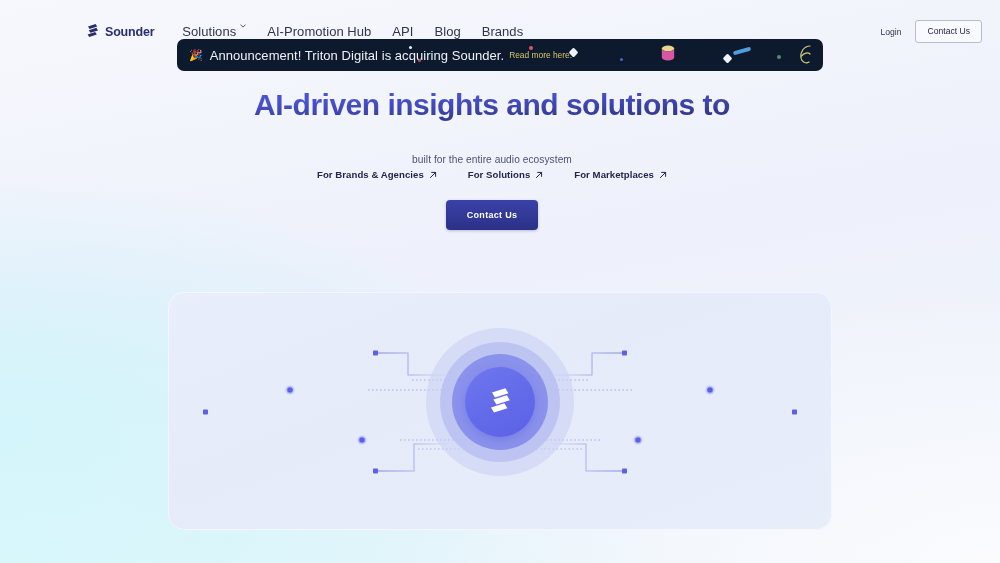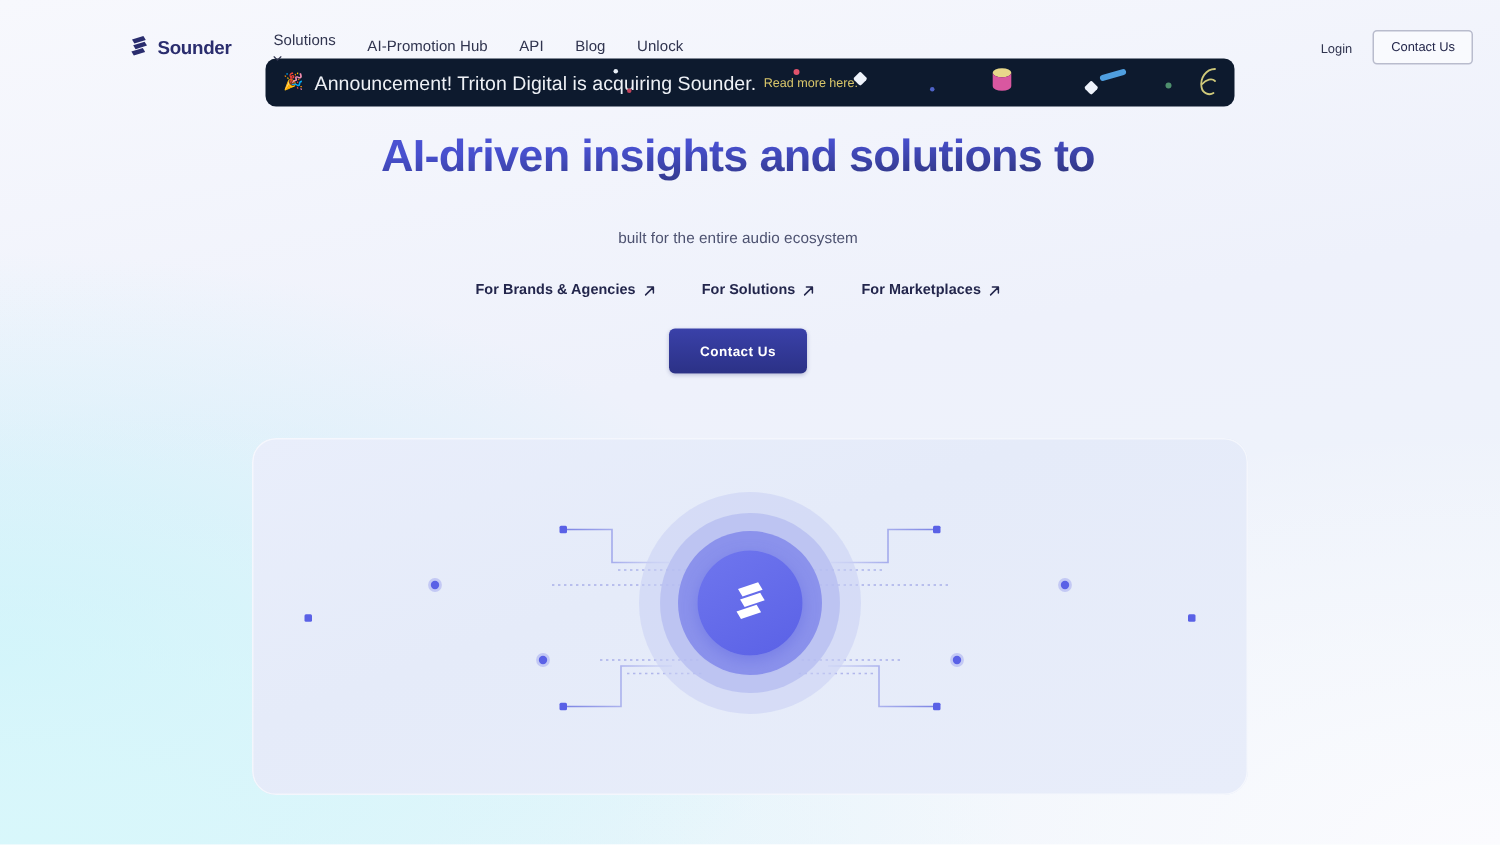--- a/index.html
+++ b/index.html
@@ -42,28 +42,27 @@
     color: #2a2d6e;
     letter-spacing: -0.2px;
   }
   .nav-links {
     display: flex;
     align-items: center;
     gap: 21px;
     margin-left: 28px;
   }
   .nav-link {
-    font-size: 10px;
+    font-size: 13px;
     color: #30344f;
     letter-spacing: 0.05px;
     white-space: nowrap;
     display: flex;
     gap: 4px;
     cursor: pointer;
-    flex-direction: column;
   }
   .chev { width: 6px; height: 4px; display: block; }
   .nav-right {
     margin-left: auto;
     display: flex;
     align-items: center;
     gap: 14px;
   }
   .login-link { font-size: 8.6px; color: #30344f; cursor: pointer; }
   .contact-outline {
@@ -136,21 +135,21 @@
   }
   .subhead {
     margin-top: 13px;
     font-size: 10.2px;
     line-height: 15.5px;
     color: #4d5270;
     letter-spacing: 0.05px;
   }
 
   .aud-links {
-    margin-top: 21px;
+    margin-top: 2px;
     display: flex;
     justify-content: center;
     align-items: center;
     gap: 31px;
   }
   .aud-link {
     font-size: 9.6px;
     font-weight: 700;
     color: #23264c;
     display: inline-flex;
@@ -244,21 +243,21 @@
   <div class="nav-links">
     <span class="nav-link">
       <span>Solutions</span>
       <svg class="chev" viewBox="0 0 8 5">
         <path d="M1 1 L4 4 L7 1" fill="none" stroke="#30344f" stroke-width="1.1" stroke-linecap="round"></path>
       </svg>
     </span>
     <span class="nav-link">AI-Promotion Hub</span>
     <span class="nav-link">API</span>
     <span class="nav-link">Blog</span>
-    <span class="nav-link">Unlock</span>
+    <span class="nav-link">Brands</span>
   </div>
 
   <div class="nav-right">
     <span class="login-link">Login</span>
     <button class="contact-outline">Contact Us</button>
   </div>
 </nav>
 
 <div class="banner">
   <span class="banner-emoji">🎉</span>

